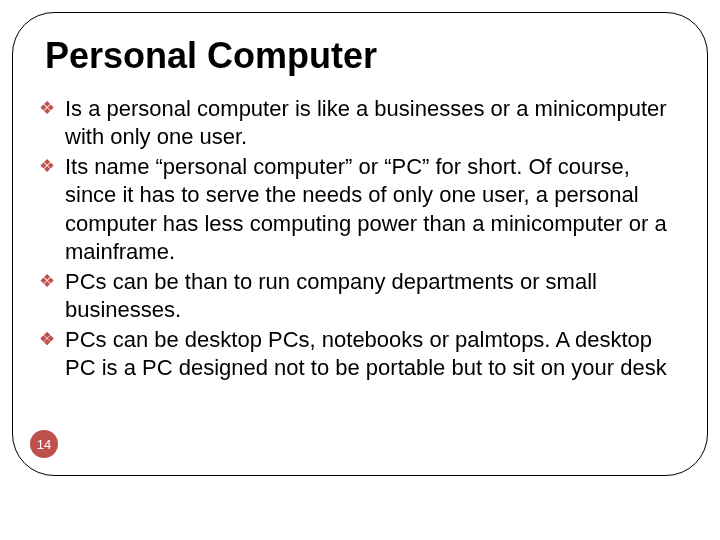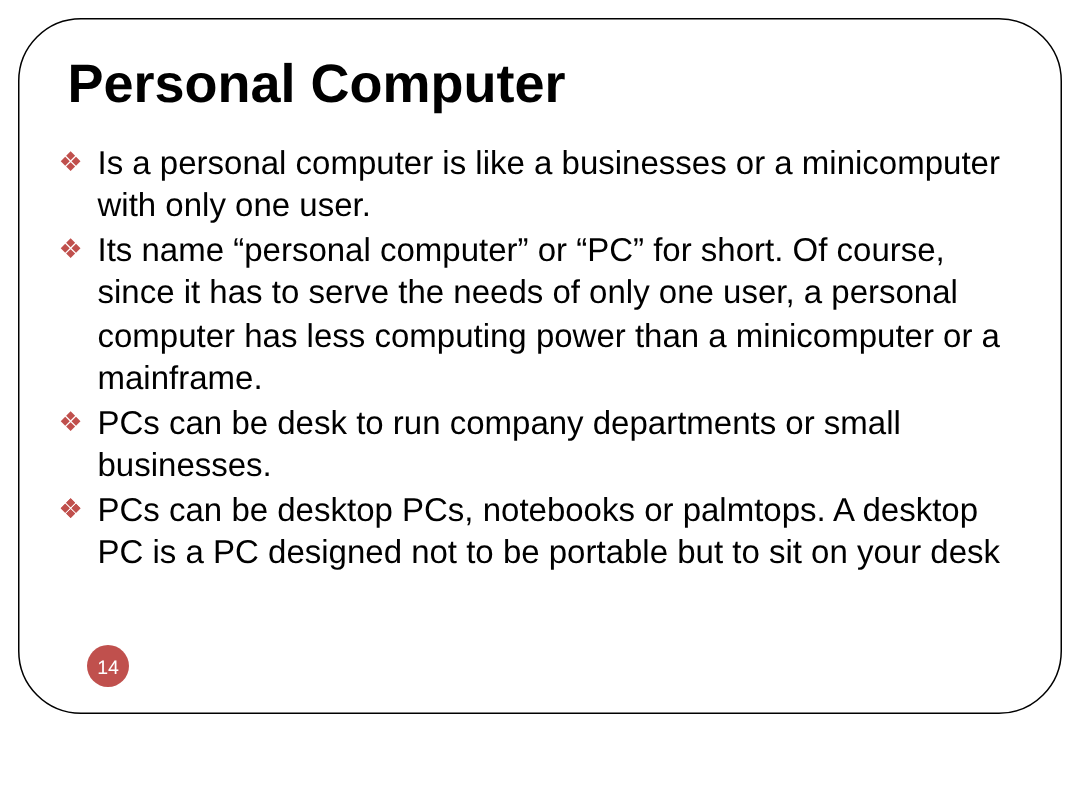--- a/index.html
+++ b/index.html
@@ -61,41 +61,40 @@
     bottom: 30px;
     width: 28px;
     height: 28px;
     border-radius: 50%;
     background: #c0504d;
     color: #fff;
     font-size: 13px;
     display: flex;
     align-items: center;
     justify-content: center;
-    margin-left: 28px;
   }
 </style>
 </head>
 <body>
 
 <div class="slide">
   <div class="frame">
     <div class="title">Personal Computer</div>
     <div class="bullets">
       <div class="bullet">
         <span class="bullet-icon">❖</span>
         <span>Is a personal computer is like a businesses or a minicomputer with only one user.</span>
       </div>
       <div class="bullet">
         <span class="bullet-icon">❖</span>
         <span>Its name “personal computer” or “PC” for short. Of course, since it has to serve the needs of only one user, a personal computer has less computing power than a minicomputer or a mainframe.</span>
       </div>
       <div class="bullet">
         <span class="bullet-icon">❖</span>
-        <span>PCs can be desk to run company departments or small businesses.</span>
+        <span>PCs can be than to run company departments or small businesses.</span>
       </div>
       <div class="bullet">
         <span class="bullet-icon">❖</span>
       </div>
       <div class="bullet">
         <span class="bullet-icon">❖</span>
         <span>PCs can be desktop PCs, notebooks or palmtops. A desktop PC is a PC designed not to be portable but to sit on your desk</span>
       </div>
     </div>
   </div>

